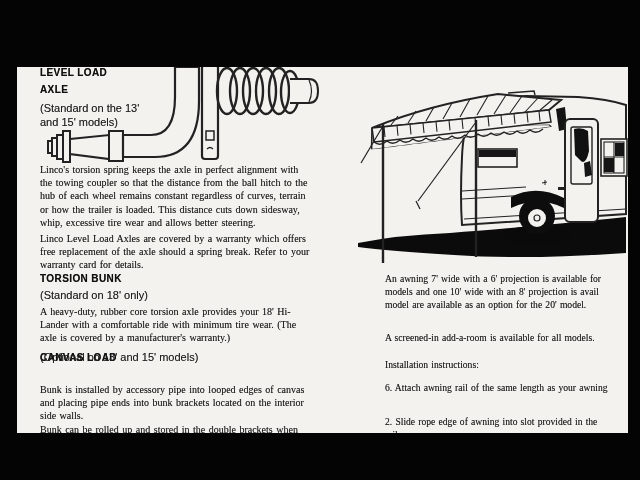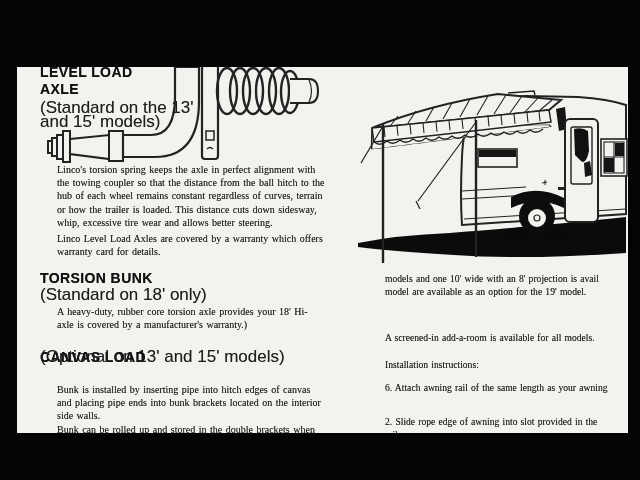--- a/index.html
+++ b/index.html
@@ -8,31 +8,31 @@
     background:#040404;
     font-family:"Liberation Serif",serif;
   }
   .page{
     position:absolute;left:17px;top:67px;width:611px;height:366px;
     background:#f3f2ee;overflow:hidden;
   }
   .blk{position:absolute;white-space:nowrap;color:#1b1b1b;}
   .h1{
     font-family:"Liberation Sans",sans-serif;font-weight:700;
-    font-size:14px;line-height:17px;letter-spacing:.4px;color:#101010;
+    font-size:10px;line-height:17px;letter-spacing:.4px;color:#101010;
     text-shadow:0 0 .5px rgba(10,10,10,.6);
   }
   .sub{
     font-family:"Liberation Sans",sans-serif;font-weight:400;
-    font-size:17px;line-height:14px;color:#1d1d1d;
+    font-size:11px;line-height:14px;color:#1d1d1d;
     text-shadow:0 0 .5px rgba(25,25,25,.45);
   }
   .body{
     font-family:"Liberation Serif",serif;font-size:10px;line-height:13.2px;
-    text-shadow:0 0 .6px rgba(25,25,25,.5);word-spacing:1px;margin-left:17px;
+    text-shadow:0 0 .6px rgba(25,25,25,.5);word-spacing:1px;
   }
   .rbody{
     font-family:"Liberation Serif",serif;font-size:9.6px;line-height:13.2px;
     text-shadow:0 0 .6px rgba(25,25,25,.5);word-spacing:.8px;
   }
   svg{position:absolute;}
 </style>
 </head>
 <body>
 
@@ -149,47 +149,50 @@
   <div class="blk body" style="left:23px;top:96px">
       <div>Linco's torsion spring keeps the axle in perfect alignment with</div>
       <div>the towing coupler so that the distance from the ball hitch to the</div>
       <div>hub of each wheel remains constant regardless of curves, terrain</div>
       <div>or how the trailer is loaded. This distance cuts down sidesway,</div>
       <div>whip, excessive tire wear and allows better steering.</div>
     </div>
 
   <div class="blk body" style="left:23px;top:165px">
       <div>Linco Level Load Axles are covered by a warranty which offers</div>
+      <div>free replacement of the axle should a spring break. Refer to your</div>
       <div>warranty card for details.</div>
     </div>
 
   <div class="blk h1" style="left:23px;top:203px">TORSION BUNK</div>
 
   <div class="blk sub" style="left:23px;top:221px">(Standard on 18' only)</div>
 
   <div class="blk body" style="left:23px;top:238px">
       <div>A heavy-duty, rubber core torsion axle provides your 18' Hi-</div>
+      <div>Lander with a comfortable ride with minimum tire wear. (The</div>
       <div>axle is covered by a manufacturer's warranty.)</div>
     </div>
 
   <div class="blk h1" style="left:23px;top:282px">CANVAS LOAD</div>
 
   <div class="blk sub" style="left:23px;top:283px">(Optional on 13' and 15' models)</div>
 
   <div class="blk body" style="left:23px;top:316px">
-      <div>Bunk is installed by inserting pipe into hitch edges of canvas</div>
+      <div>Bunk is installed by accessory pipe into looped edges of canvas</div>
       <div>and placing pipe ends into bunk brackets located on the interior</div>
       <div>side walls.</div>
     </div>
 
   <div class="blk body" style="left:23px;top:356px">Bunk can be rolled up and stored in the double brackets when</div>
 
   <div class="blk rbody" style="left:368px;top:205px">
+      <div>An awning 7' wide with a 6' projection is available for</div>
       <div>models and one 10' wide with an 8' projection is avail</div>
-      <div>model are available as an option for the 19' model.</div>
+      <div>model are available as an option for the 20' model.</div>
     </div>
 
   <div class="blk rbody" style="left:368px;top:291px">Installation instructions:</div>
 
   <div class="blk rbody" style="left:368px;top:264px">A screened-in add-a-room is available for all models.</div>
 
   <div class="blk rbody" style="left:368px;top:314px">
       <div>6. Attach awning rail of the same length as your awning</div>
     </div>
 

